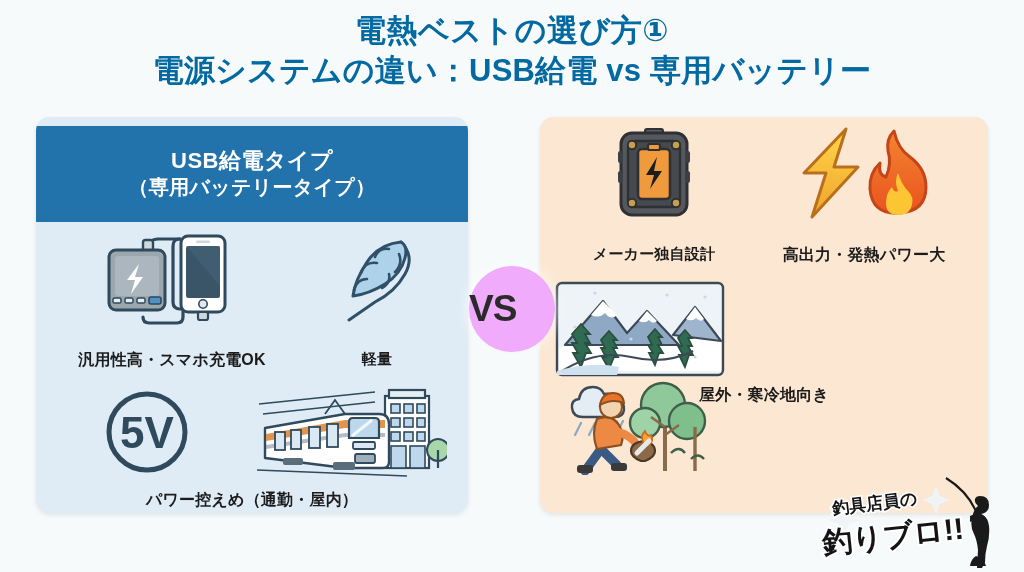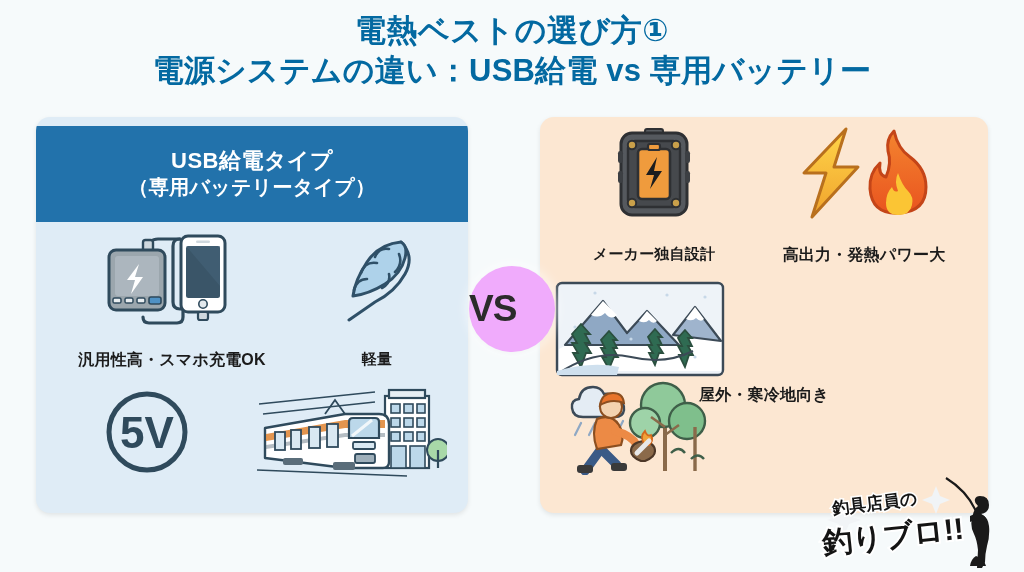--- a/index.html
+++ b/index.html
@@ -286,20 +286,21 @@
             </g>
             <rect x="96" y="58" width="22" height="7" rx="1.5" fill="#d9e8f2" stroke="#2f4a5c" stroke-width="1.8"></rect>
             <rect x="98" y="70" width="20" height="9" rx="2" fill="#9fb0bb" stroke="#2f4a5c" stroke-width="1.8"></rect>
 
             <rect x="26" y="74" width="20" height="7" rx="2" fill="#5a6d7a"></rect>
             <rect x="76" y="78" width="22" height="8" rx="2" fill="#5a6d7a"></rect>
             <path d="M0 86 L150 92" stroke="#2f4a5c" stroke-width="1.6"></path>
           </svg>
         </div>
       </div>
+      <div class="span-label" style="top:104px">パワー控えめ（通勤・屋内）</div>
     </div>
   </div>
 </div>
 
 <div class="vs-badge">
   <span>VS</span>
 </div>
 
 <div class="panel panel-right">
   <div class="panel-body">

